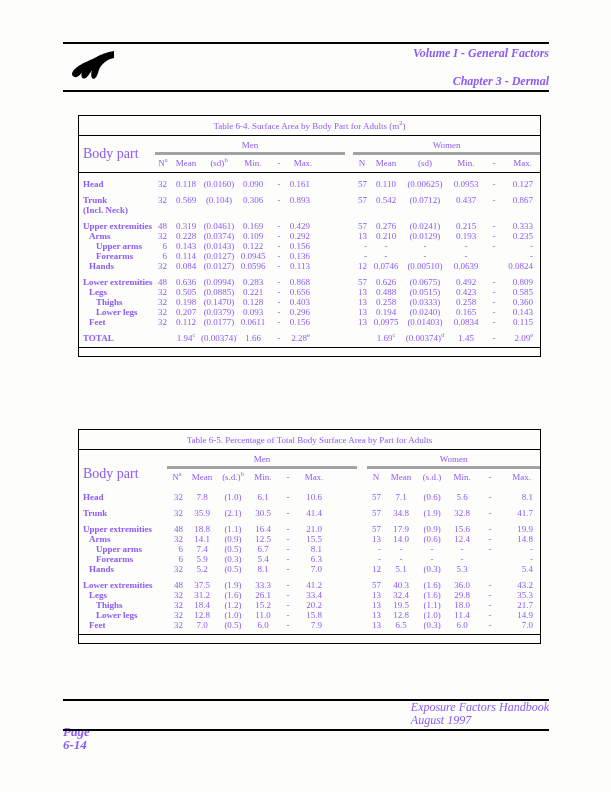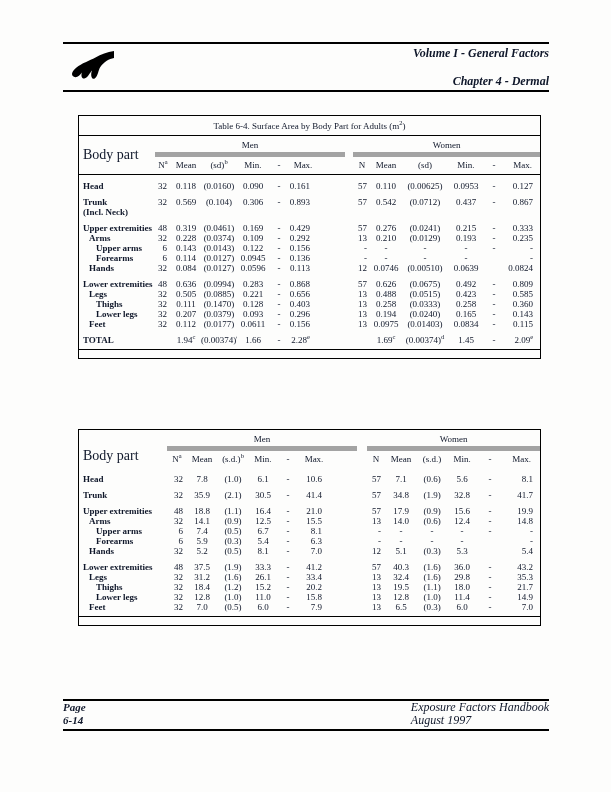--- a/index.html
+++ b/index.html
@@ -1,17 +1,17 @@
 <!DOCTYPE html>
 <html><head>
 <meta charset="utf-8">
 <style>
   html,body{margin:0;padding:0;background:#e8e8e8;}
   .page{
-    position:relative;width:611px;height:792px;background:#fdfdfc;color:#0f172a;
+    position:relative;width:611px;height:792px;background:#fdfdfc;color:#8b5cf6;
     font-family:"Liberation Serif","DejaVu Serif",serif;overflow:hidden;
     margin:0 auto;
   }
   .rule{position:absolute;left:63px;width:486px;background:#000;}
   .rule-top{top:42px;height:2px;}
   .rule-hdr-bottom{top:90px;height:2px;}
   .rule-ftr-top{top:699px;height:2px;}
   .rule-ftr-bottom{top:729px;height:2px;}
 
   .hdr-volume,.hdr-chapter{
@@ -26,21 +26,21 @@
   
   .tbox{position:absolute;left:78px;width:463px;border:1.5px solid #000;background:#fdfdfc;box-sizing:border-box;}
   .tbox1{top:115px;}
   .tbox2{top:429px;}
   .ttitle{
     text-align:center;font-size:9px;padding:5px 0 4px;border-bottom:1px solid #000;
   }
   table{border-collapse:collapse;table-layout:fixed;width:100%;font-size:9px;margin-bottom:4px;}
   th,td{padding:0;font-weight:normal;overflow:hidden;white-space:nowrap;}
   thead th.grp{padding-top:4px;font-size:9px;}
-  .gl{border-bottom:5px solid #a3a3a3;padding-bottom:2px;text-align:center;}
+  .gl{border-bottom:3px solid #a3a3a3;padding-bottom:2px;text-align:center;}
   .gl-men{margin-right:8px;}
   .tbox2 .gl-men{margin-right:10px;}
   tr.colhdr th{padding:3px 0 4px;text-align:center;font-size:9px;}
   td.bodypart{vertical-align:middle;padding-left:4px;font-size:14px;}
   .tbox2 td.bodypart{vertical-align:bottom;padding-bottom:4px;}
   
   .tbox1 tr.colhdr th,.tbox1 tr.colhdr td,.tbox1 td.bodypart{border-bottom:1px solid #000;}
 
   tbody td{line-height:10px;vertical-align:top;}
   tbody td.lbl{padding-left:4px;font-weight:bold;}
@@ -49,42 +49,42 @@
   tbody tr.ind2 td.lbl{padding-left:17px;}
   td.c{text-align:center;}
   td.n{text-align:right;padding-right:4px;}
   td.mx{text-align:right;padding-right:7px;}
   sup{font-size:6.5px;line-height:0;}
 
   .fnotes{border-top:1px solid #000;padding:3px 6px 5px;}
   .fn{font-size:8px;line-height:10.5px;white-space:pre-wrap;}
 
   
-  .ftr-left{position:absolute;left:63px;top:701px;font-size:11px;font-weight:bold;font-style:italic;line-height:13px;}
+  .ftr-left{position:absolute;left:63px;top:725px;font-size:13px;font-weight:bold;font-style:italic;line-height:13px;}
   .ftr-right{position:absolute;right:62px;top:701px;font-size:12px;font-weight:normal;font-style:italic;line-height:13px;}
 </style>
 </head>
 <body>
 
 <div class="page">
 
   <div class="rule rule-top"></div>
 
   <div class="logo">
     <svg viewBox="0 0 46 38" xmlns="http://www.w3.org/2000/svg">
       <path fill="#000" d="M46 0 C39 1 33 3.5 27.5 6.5 C21.5 9.5 13.5 12.5 8.5 16.5
         C4.5 19.5 2.5 23.5 5.5 25.5 C8.5 27.5 11.8 24.5 13.8 21.5
         C12.8 25.5 14 28.3 17 27.3 C20 26.3 22 21.5 24 19.5
         C22 24.5 24 29.5 27 27.3 C30 25.1 30.3 19 32.3 16
         C36.3 10.5 41 8 46 7 Z"></path>
     </svg>
   </div>
 
   <div class="hdr-volume">Volume I - General Factors</div>
-  <div class="hdr-chapter">Chapter 4 - Dermal</div>
+  <div class="hdr-chapter">Chapter 3 - Dermal</div>
   <div class="rule rule-hdr-bottom"></div>
 
   <section class="tbox tbox1">
     <div class="ttitle">Table 6-4. Surface Area by Body Part for Adults (m<sup>2</sup>)</div>
     <table>
       <colgroup>
         <col style="width:76px">
           <col style="width:16px">
           <col style="width:30px">
           <col style="width:36px">
@@ -297,21 +297,21 @@
             <td class="c">0.423</td>
             <td class="c">-</td>
             <td class="mx">0.585</td>
           </tr>
           <tr class="ind2">
             <td class="lbl">
               <div>Thighs</div>
               <div></div>
             </td>
             <td class="c n">32</td>
-            <td class="c">0.111</td>
+            <td class="c">0.198</td>
             <td class="c">(0.1470)</td>
             <td class="c">0.128</td>
             <td class="c">-</td>
             <td class="mx">0.403</td>
             <td class="spacer"></td>
             <td class="c n">13</td>
             <td class="c">0.258</td>
             <td class="c">(0.0333)</td>
             <td class="c">0.258</td>
             <td class="c">-</td>
@@ -381,20 +381,21 @@
     <div class="fn"></div>
         <div class="fn"></div>
         <div class="fn"></div>
         <div class="fn"></div>
         <div class="fn"></div>
         <div class="fn"></div>
       </div>
   </section>
 
   <section class="tbox tbox2">
+    <div class="ttitle">Table 6-5. Percentage of Total Body Surface Area by Part for Adults</div>
     <table>
       <colgroup>
         <col style="width:88px">
           <col style="width:20px">
           <col style="width:30px">
           <col style="width:32px">
         <col style="width:28px">
           <col style="width:22px">
           <col style="width:30px">
           <col style="width:38px">

